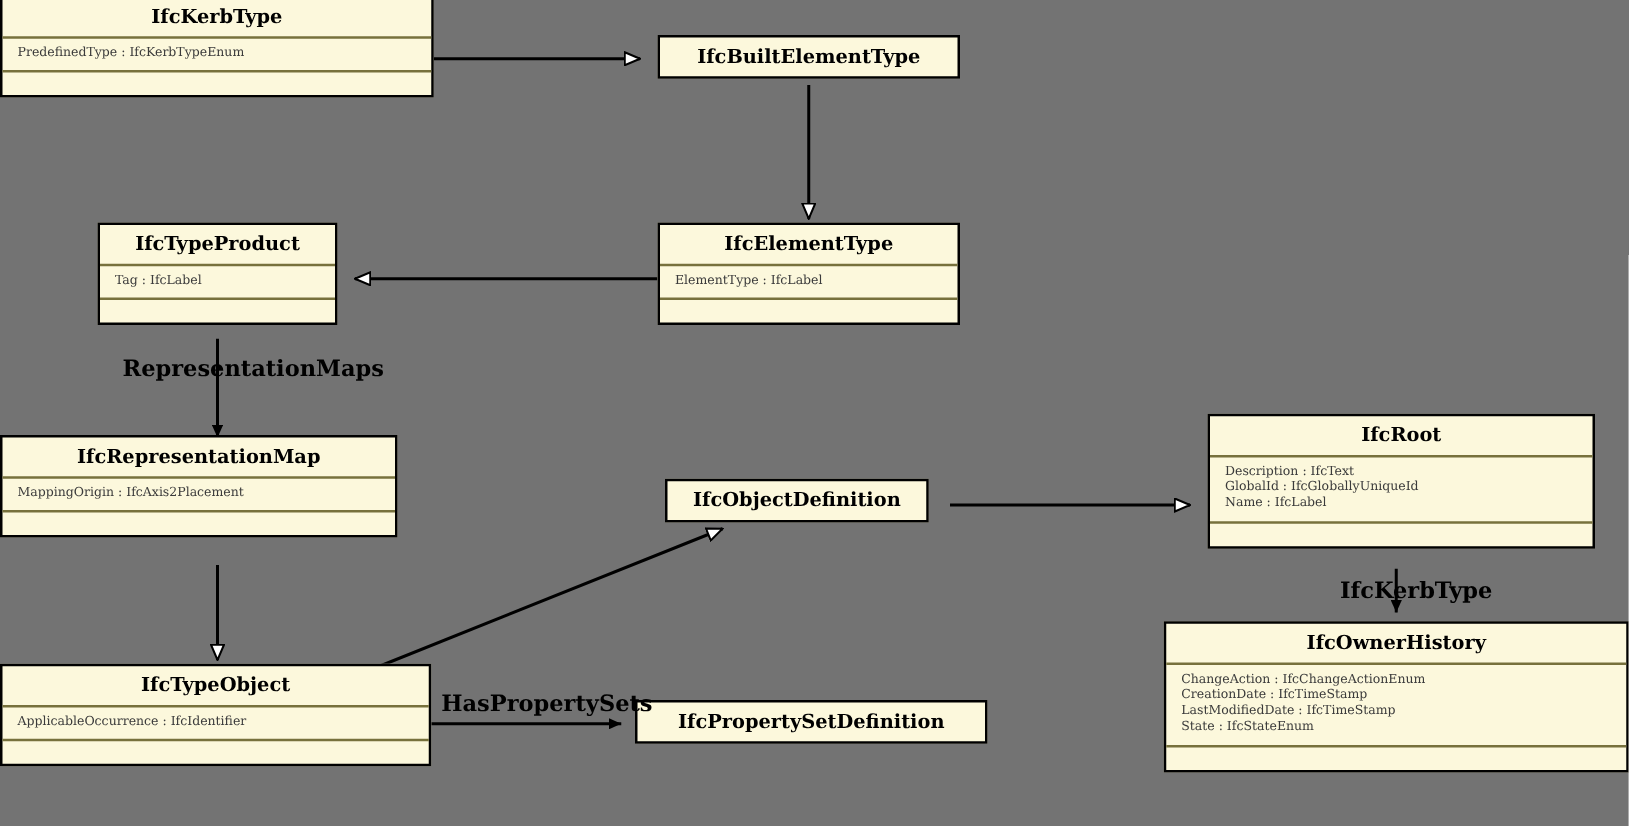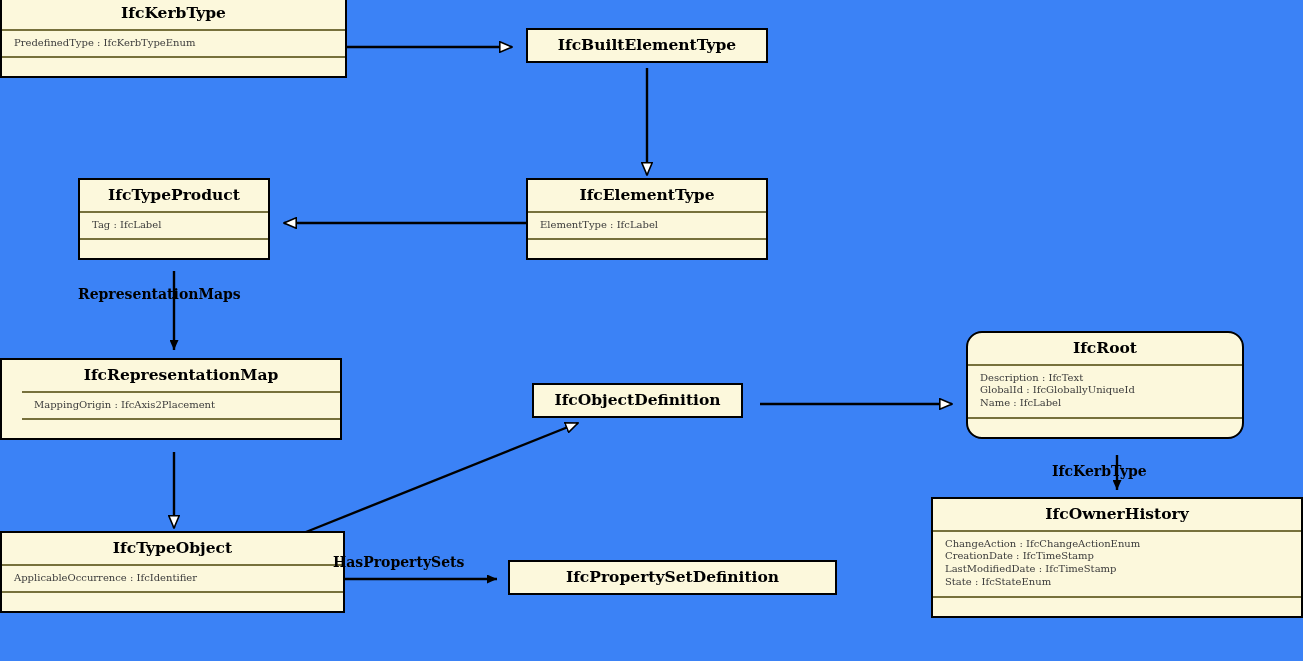--- a/index.html
+++ b/index.html
@@ -8,21 +8,21 @@
     padding: 0;
     background: #ffffff;
   }
   body {
     font-family: "DejaVu Serif", "Liberation Serif", serif;
   }
   #canvas {
     position: relative;
     width: 1303px;
     height: 661px;
-    background: #3b82f6;
+    background: #737373;
     overflow: hidden;
   }
   #edges {
     position: absolute;
     left: 0;
     top: 0;
     width: 1303px;
     height: 661px;
     pointer-events: none;
   }
@@ -55,38 +55,39 @@
     color: #3b3b3b;
   }
   .uml-attr {
     white-space: nowrap;
   }
   .uml-ops {
     height: 18px;
   }
   .edge-label {
     position: absolute;
-    font-size: 14px;
+    font-size: 18px;
     font-weight: bold;
     color: #000000;
     white-space: nowrap;
     z-index: 3;
     line-height: 1;
+    margin-left: 20px;
   }
   
   #box-ifckerbtype          { left: 0px;    top: -4px;  width: 347px; }
   #box-ifcbuiltelementtype  { left: 526px;  top: 28px;  width: 242px; }
   #box-ifctypeproduct       { left: 78px;   top: 178px; width: 192px; }
   #box-ifcelementtype       { left: 526px;  top: 178px; width: 242px; }
-  #box-ifcrepresentationmap { left: 0px;    top: 358px; width: 342px; padding-left: 20px; }
+  #box-ifcrepresentationmap { left: 0px;    top: 348px; width: 318px; }
   #box-ifcobjectdefinition  { left: 532px;  top: 383px; width: 211px; }
-  #box-ifcroot              { left: 966px;  top: 331px; width: 278px; border-radius: 16px; }
+  #box-ifcroot              { left: 966px;  top: 331px; width: 310px; }
   #box-ifcownerhistory      { left: 931px;  top: 497px; width: 372px; }
   #box-ifctypeobject        { left: 0px;    top: 531px; width: 345px; }
-  #box-ifcpropertysetdef    { left: 508px;  top: 560px; width: 329px; }
+  #box-ifcpropertysetdef    { left: 508px;  top: 560px; width: 282px; }
 
   #label-representationmaps { left: 78px;  top: 287px; }
   #label-haspropertysets    { left: 333px; top: 555px; }
   #label-ownerhistory       { left: 1052px; top: 464px; }
 </style>
 </head>
 <body>
 
 <div id="canvas">
 

